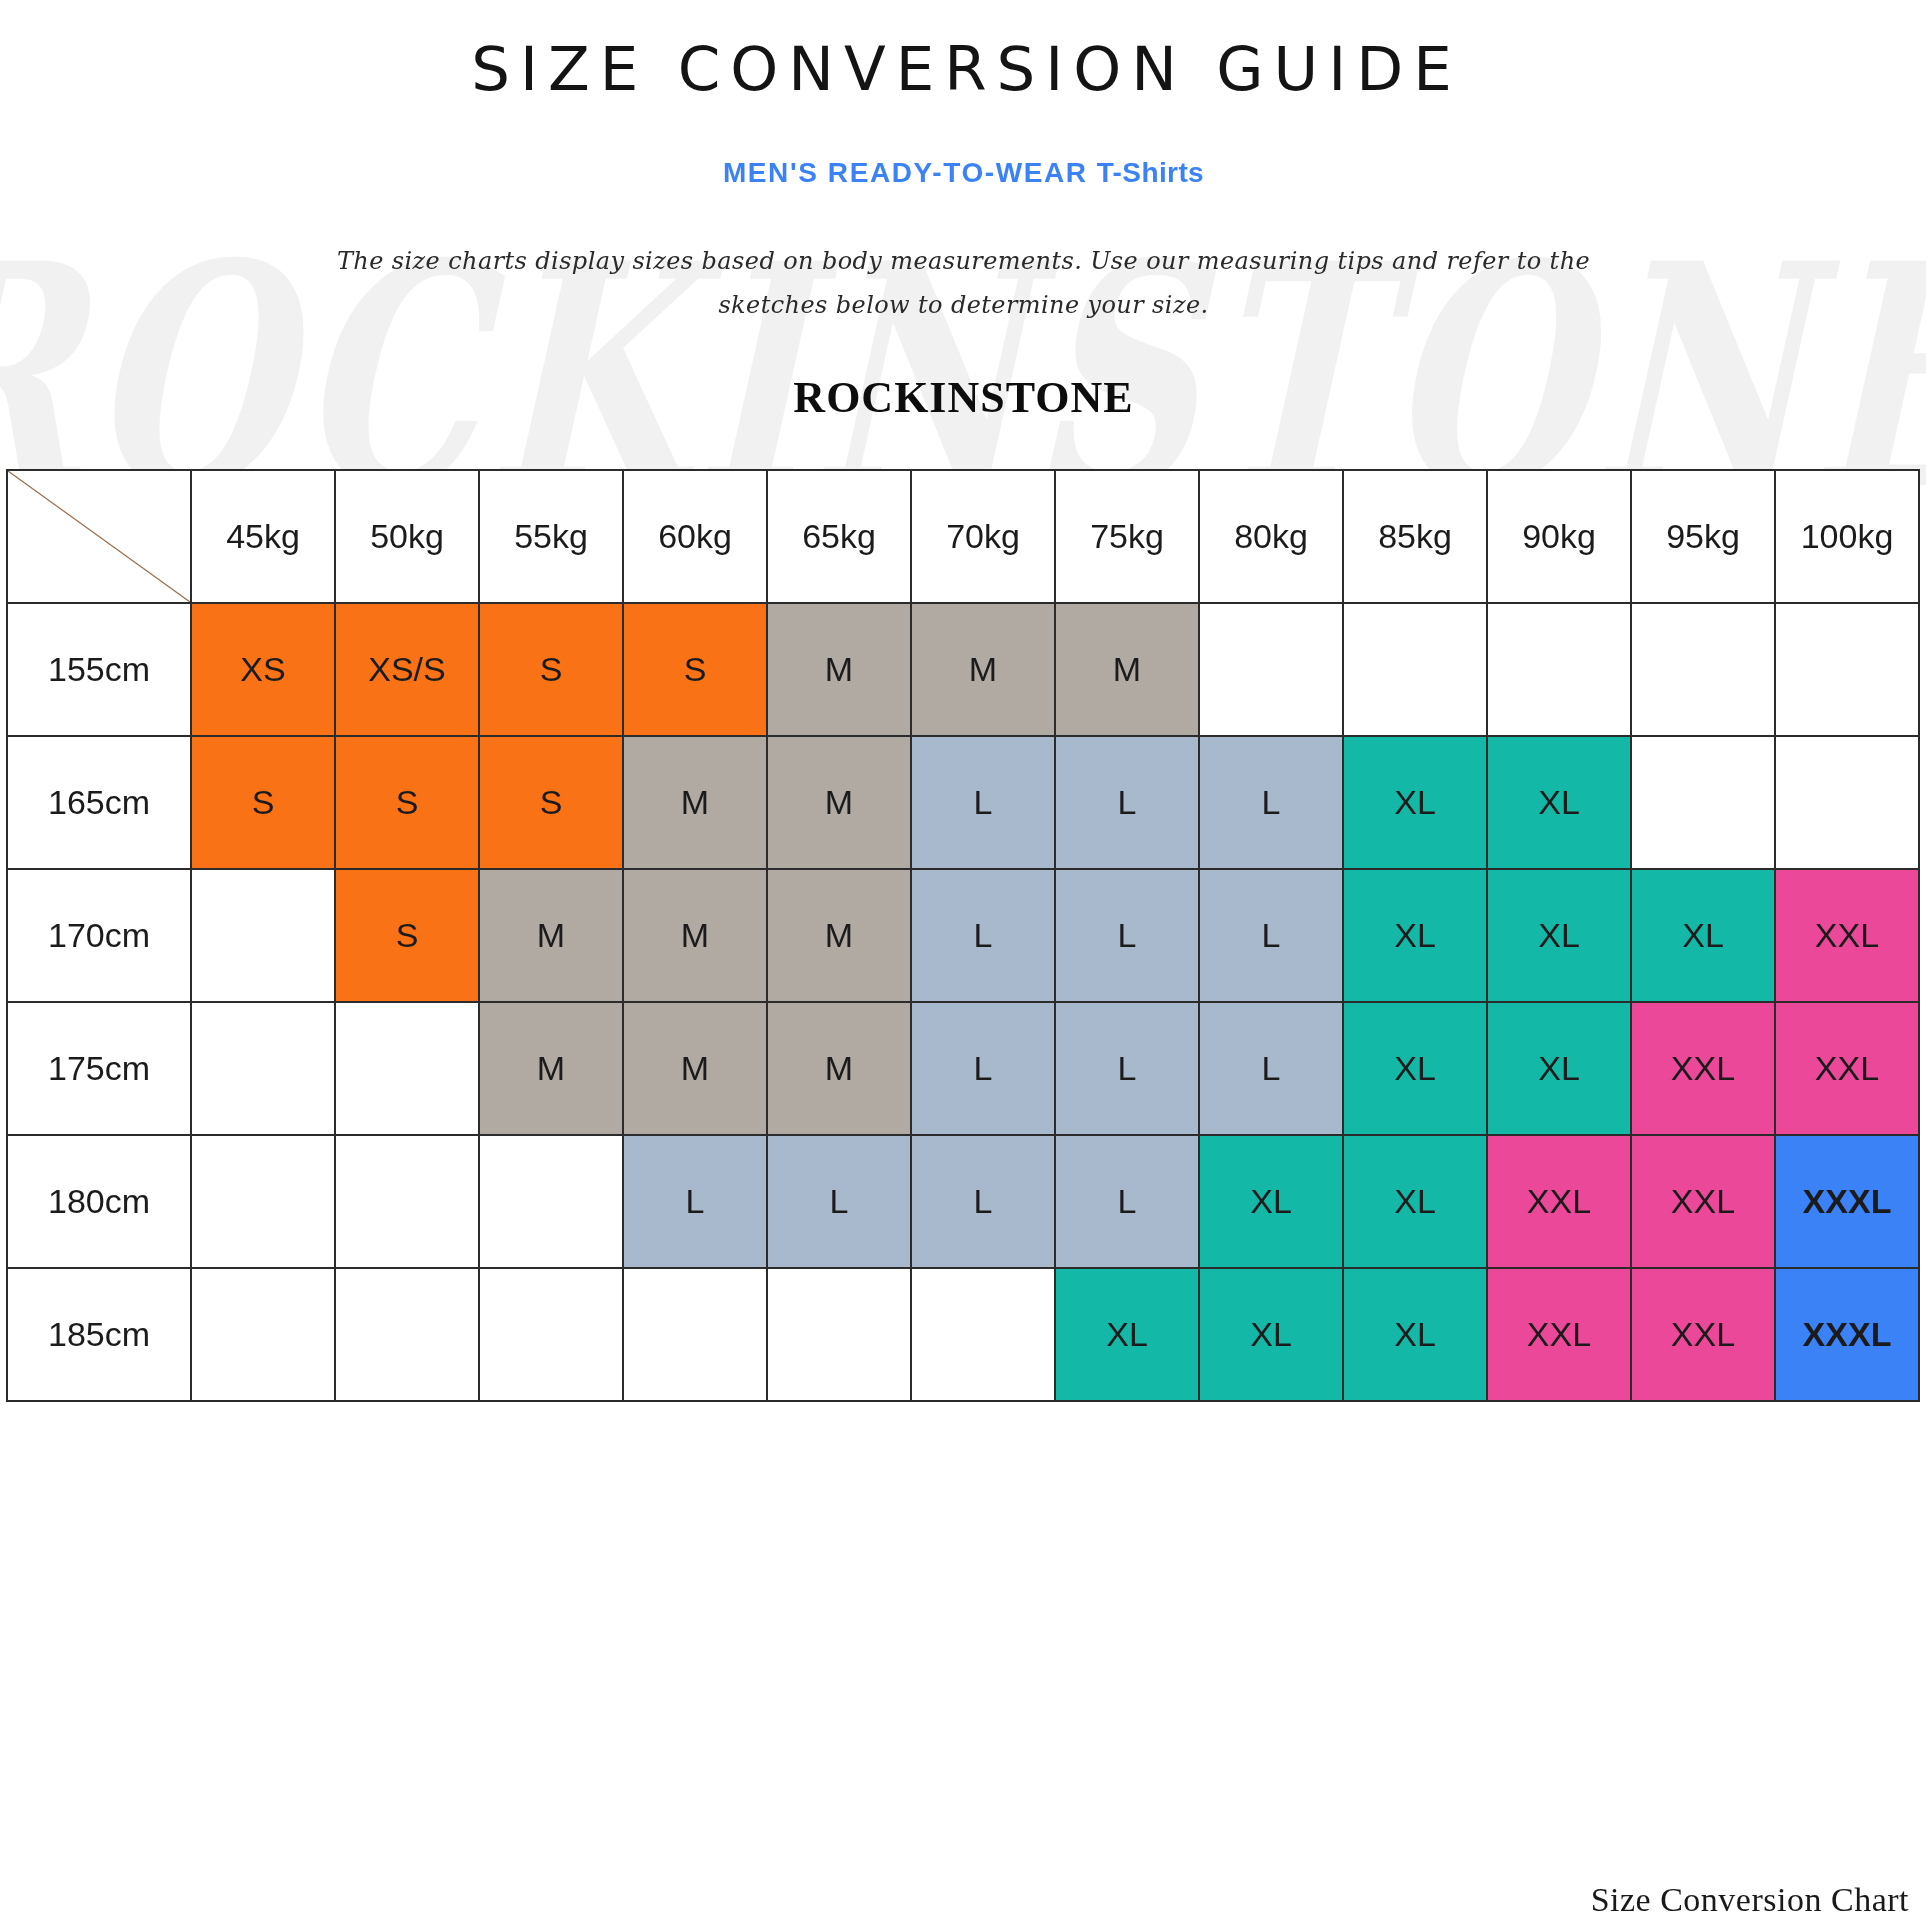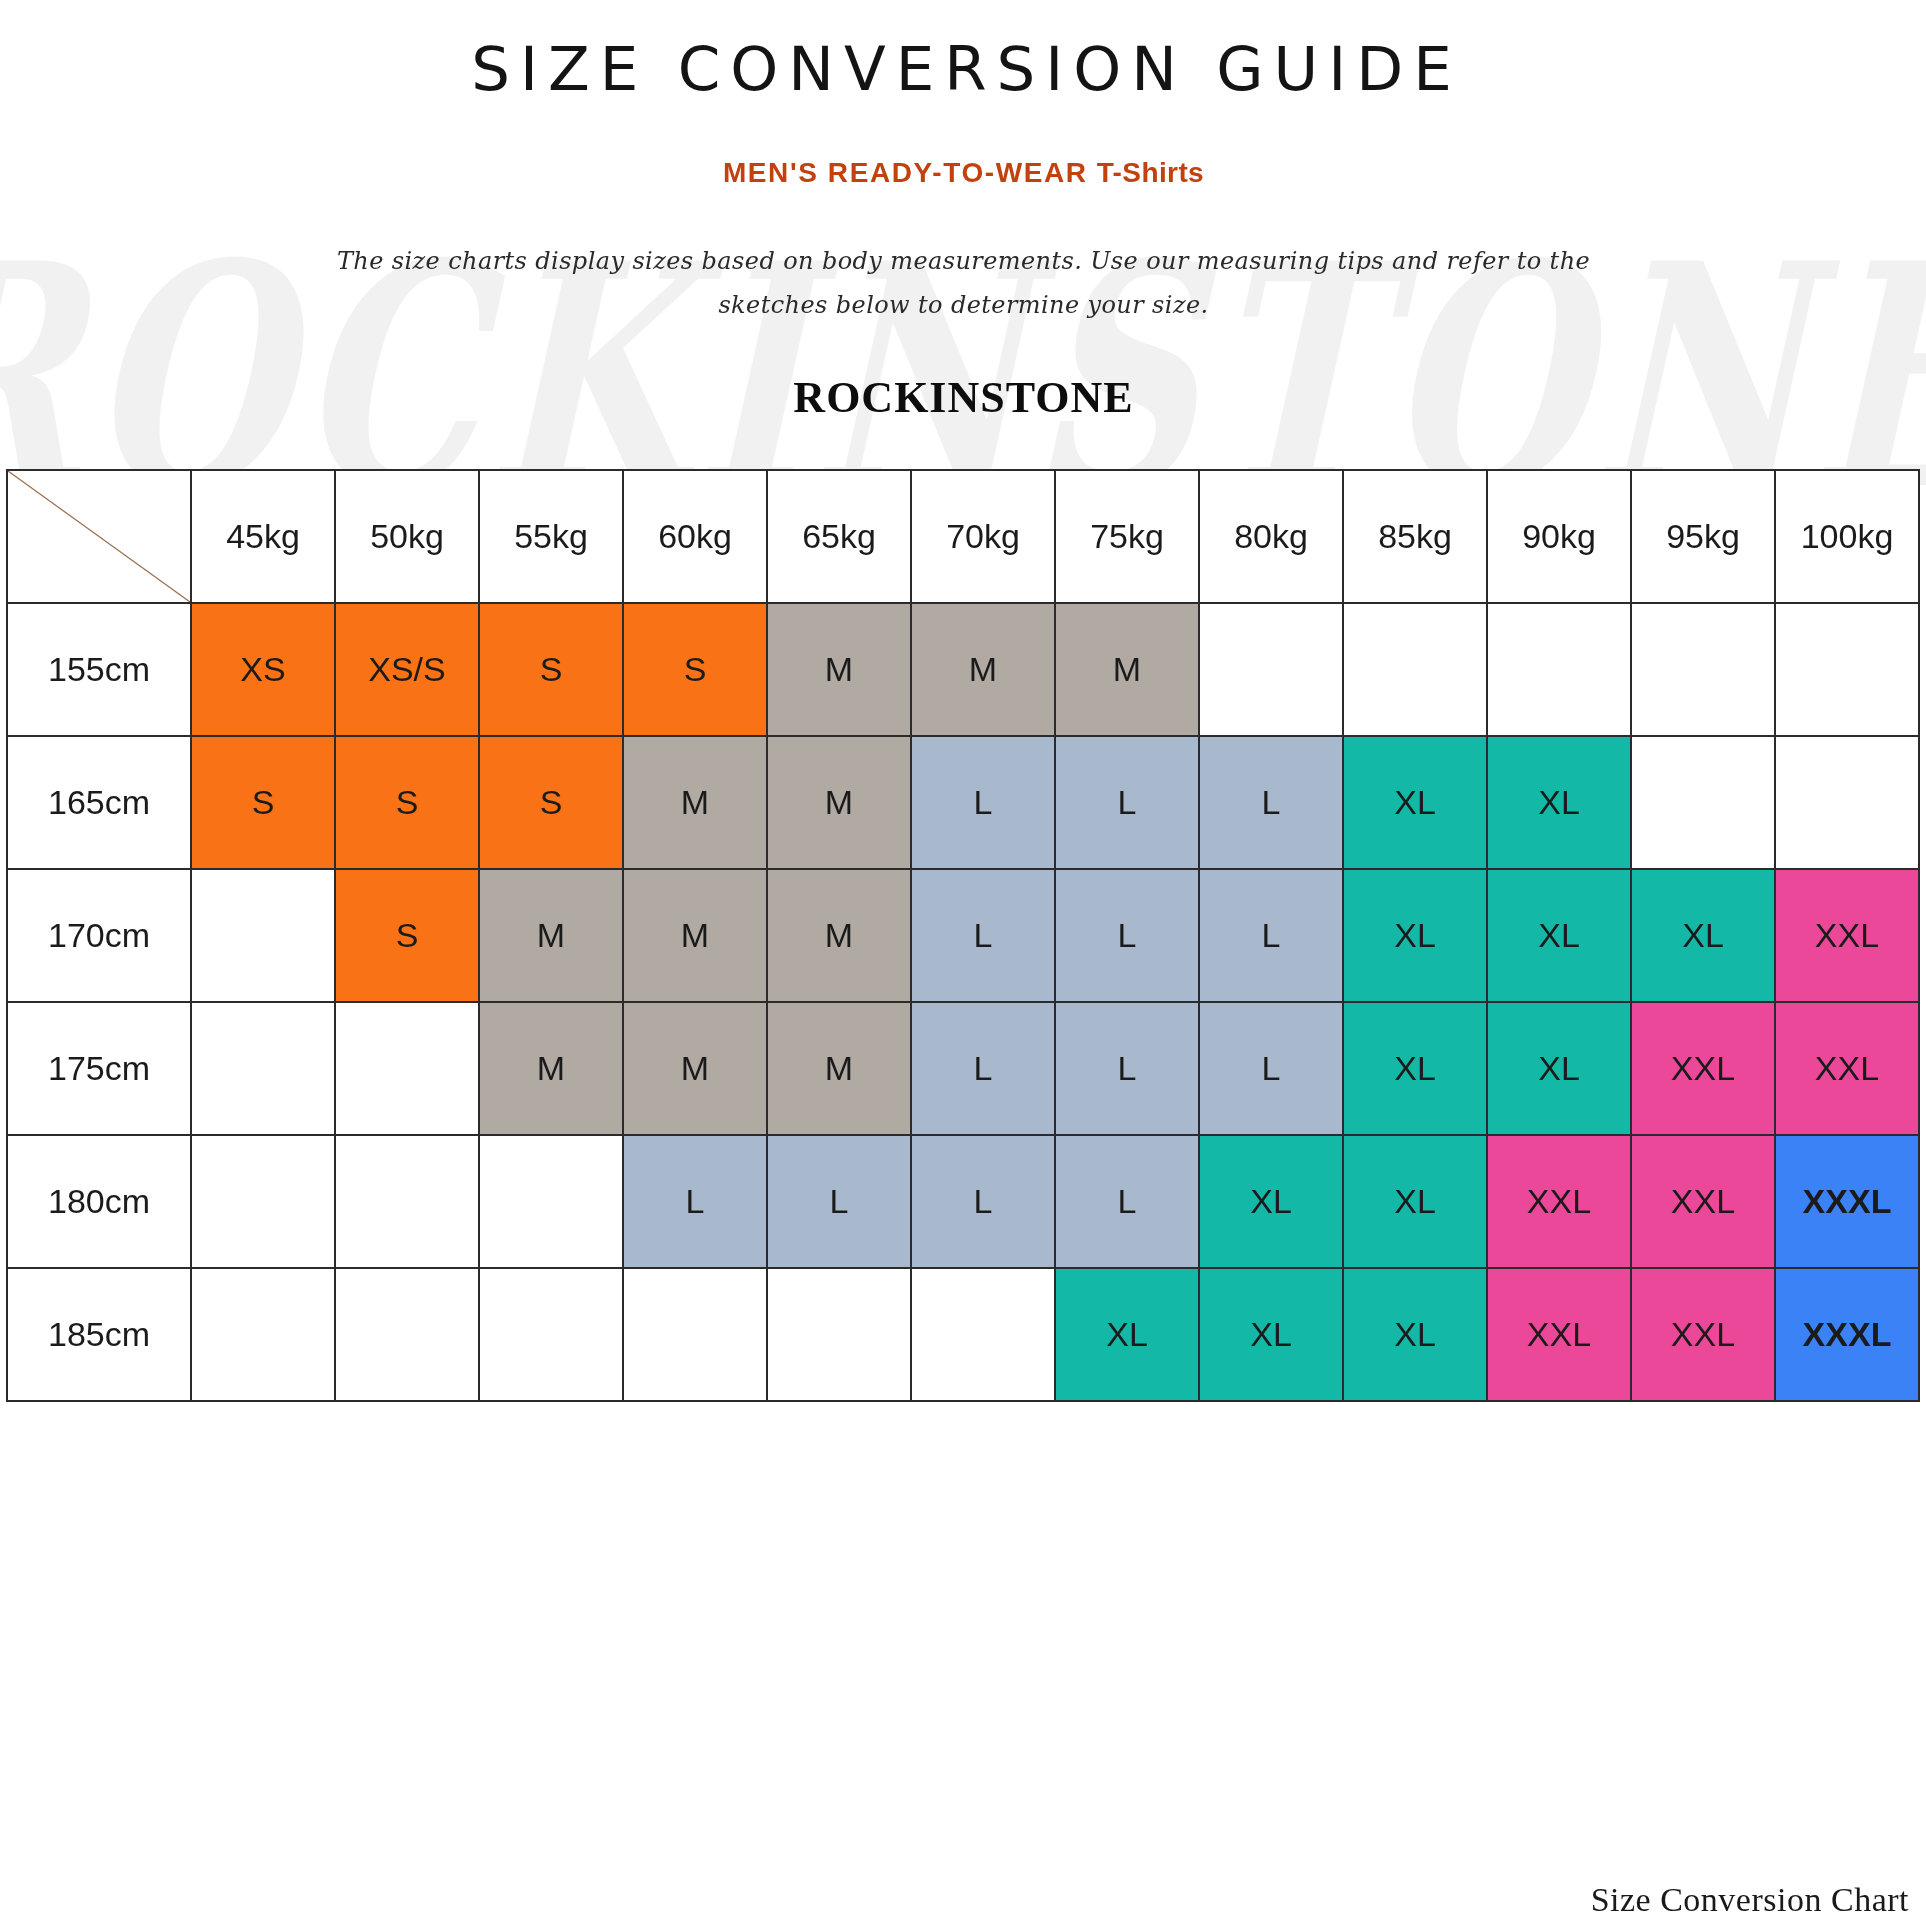--- a/index.html
+++ b/index.html
@@ -54,21 +54,21 @@
     letter-spacing: 10px;
     color: #141414;
     margin: 0;
     padding: 0 0 0 6px;
   }
   #subtitle {
     margin: 53px 0 0 0;
     font-size: 28px;
     font-weight: bold;
     letter-spacing: 1.2px;
-    color: #c2410c;
+    color: #3b82f6;
   }
   #subtitle .sub-b {
     letter-spacing: 1.6px;
   }
   #subtitle .sub-item {
     letter-spacing: 0.4px;
   }
   #description {
     margin: 50px auto 0 auto;
     width: 1327px;

